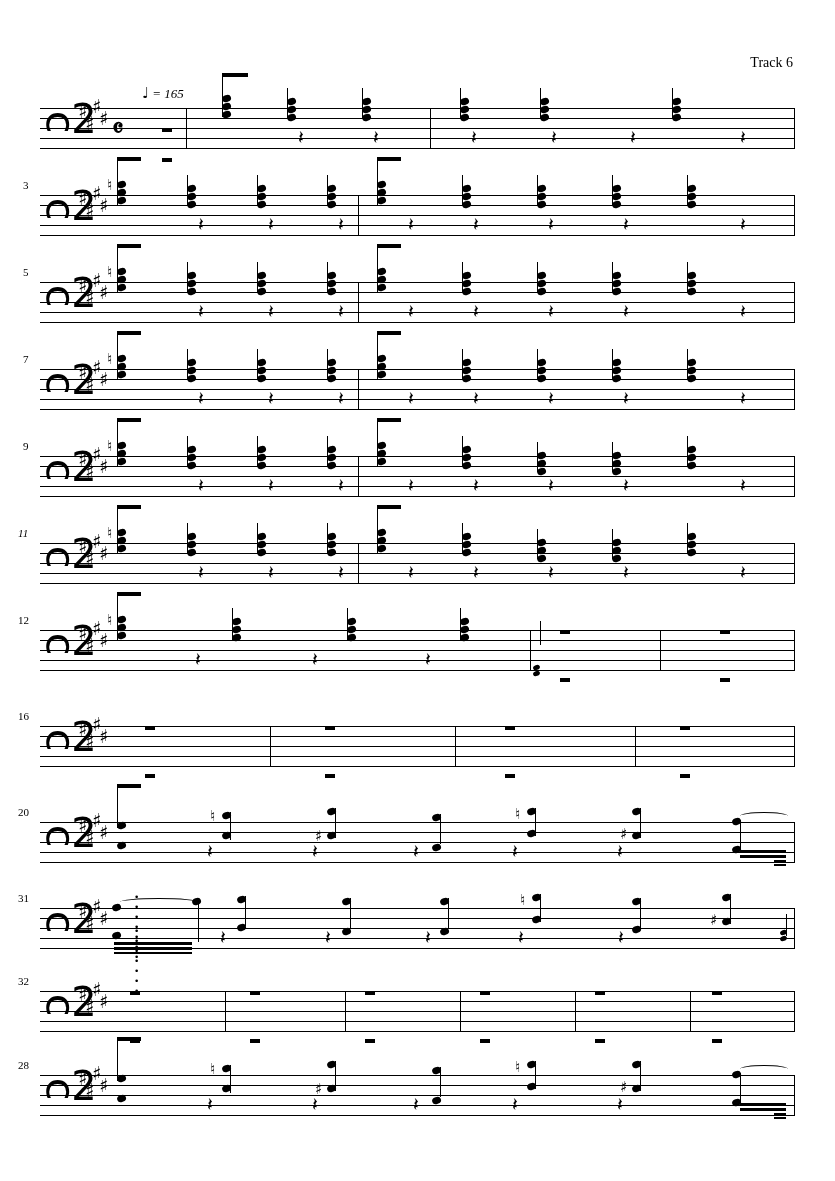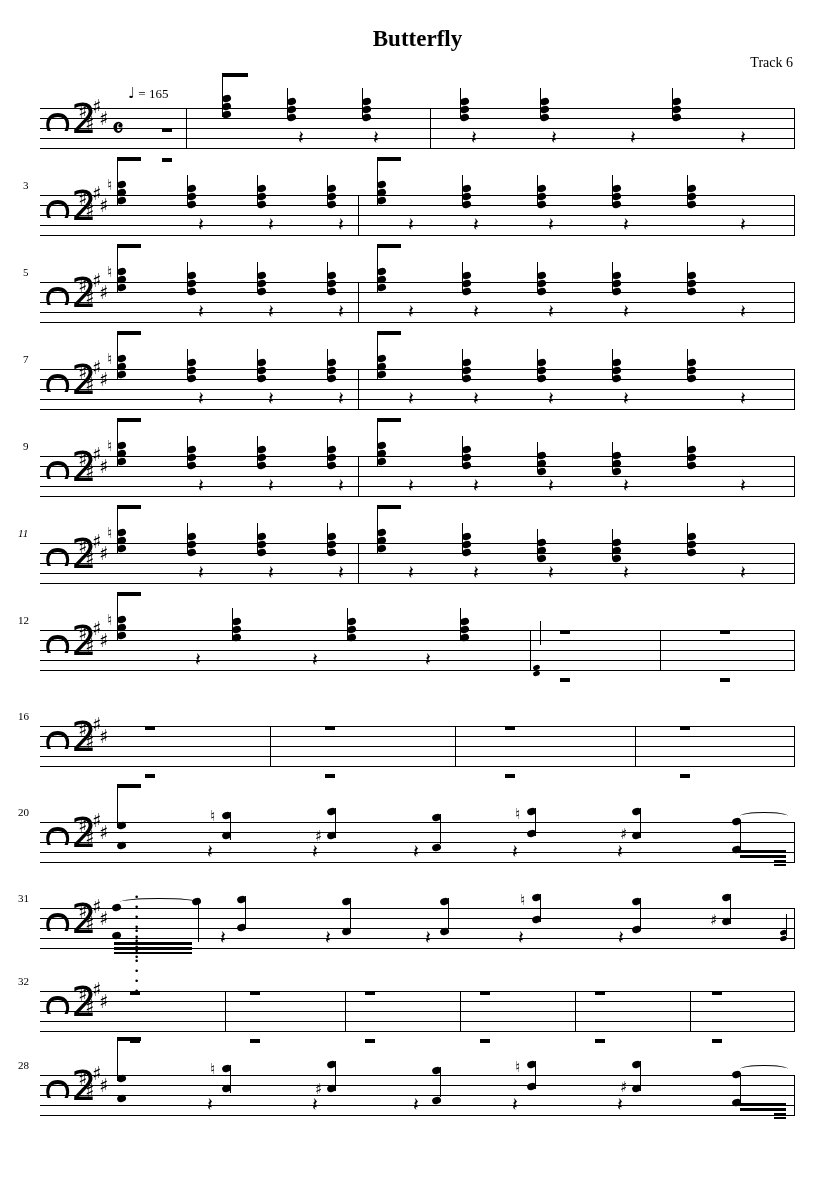--- a/index.html
+++ b/index.html
@@ -110,24 +110,25 @@
     position: absolute;
     font-size: 26px;
     line-height: 26px;
     top: 7px;
     font-family: "DejaVu Serif", serif;
     font-weight: bold;
   }
   .tempo {
     position: absolute;
     top: -24px;
-    left: 88px;
+    left: 102px;
     font-size: 13px;
     font-family: "Liberation Serif", serif;
     white-space: nowrap;
+    font-style: italic;
   }
   .tempo .notehead {
     font-size: 15px;
     font-family: "DejaVu Sans", sans-serif;
   }
   .chord {
     position: absolute;
   }
   .nh {
     position: absolute;
@@ -176,21 +177,20 @@
     font-size: 9px;
     letter-spacing: 1px;
     font-family: "DejaVu Sans", sans-serif;
   }
 </style>
 </head>
 <body>
 
 <div class="page">
 
-  <div class="title">Butterfly</div>
   <div class="track-label">Track 6</div>
 
   <div class="system" style="top:108px;">
     <div class="staff">
       <div class="line"></div>
       <div class="line"></div>
       <div class="line"></div>
       <div class="line"></div>
       <div class="line"></div>
     </div>

